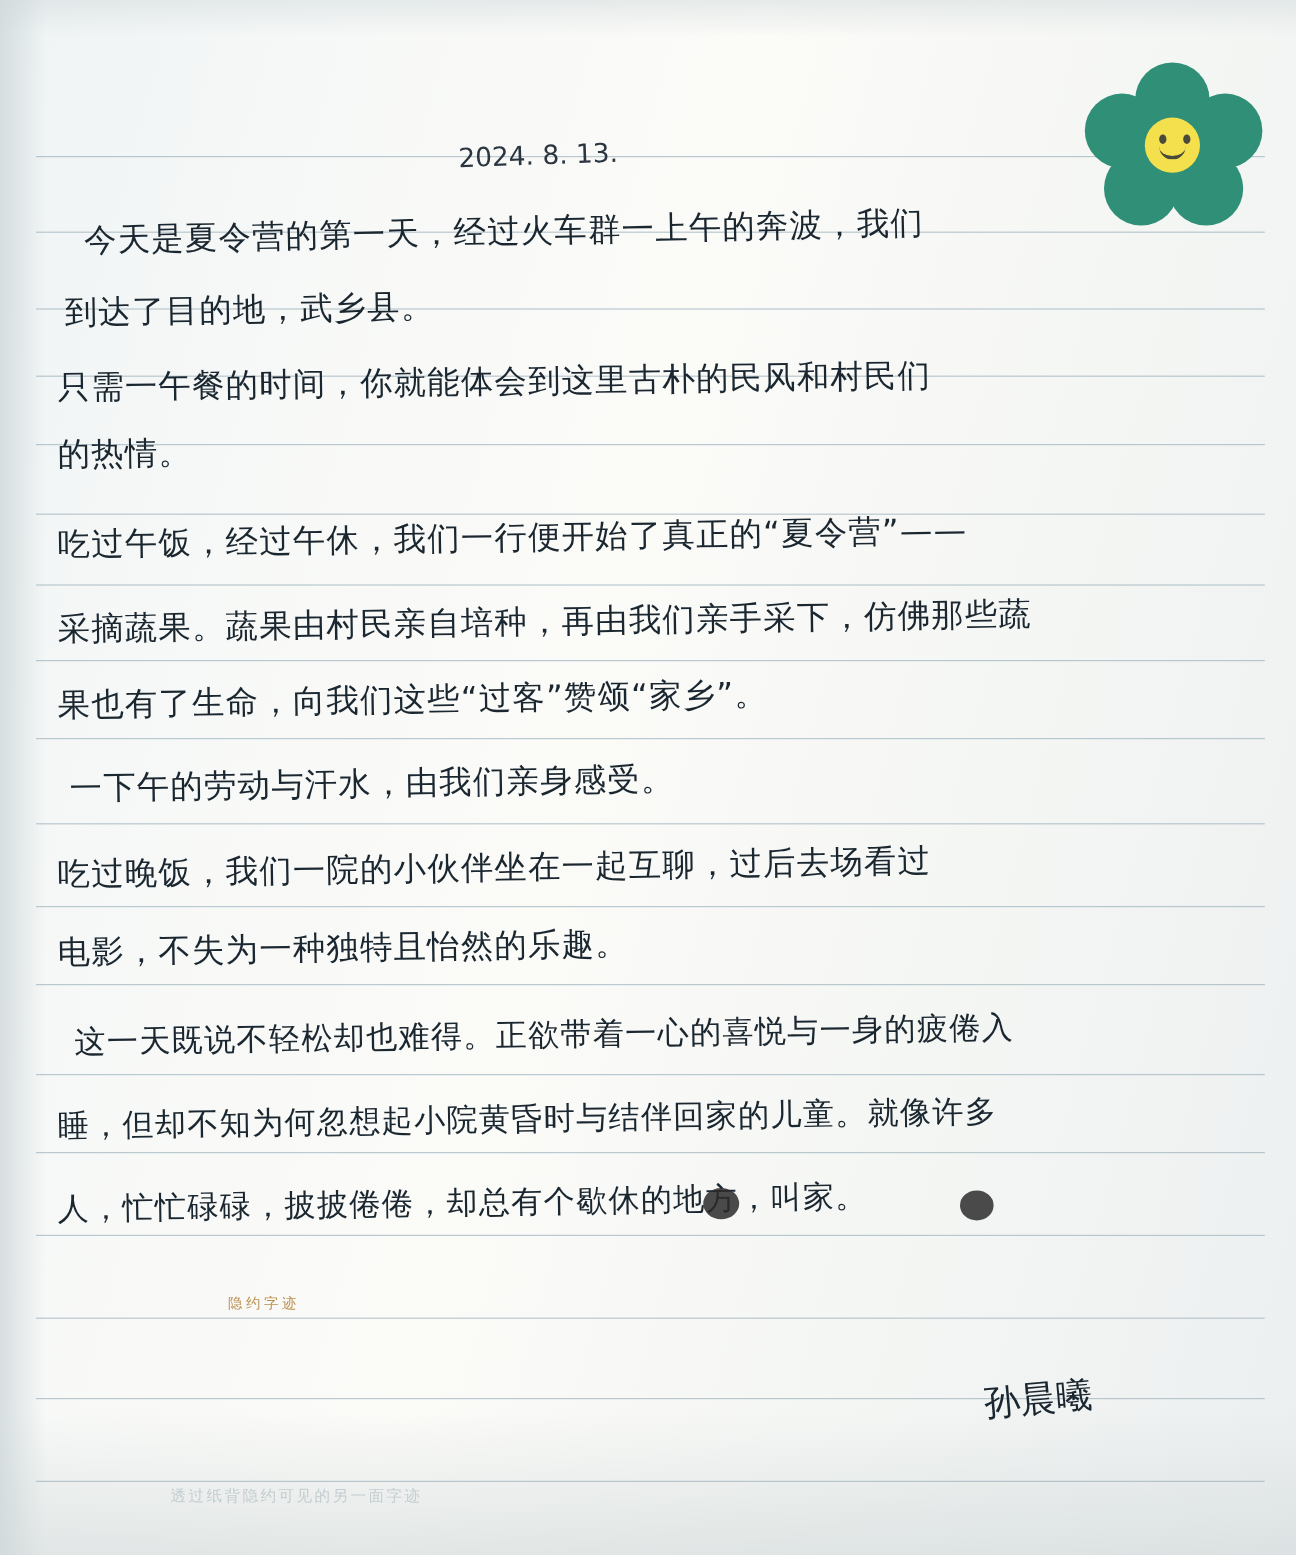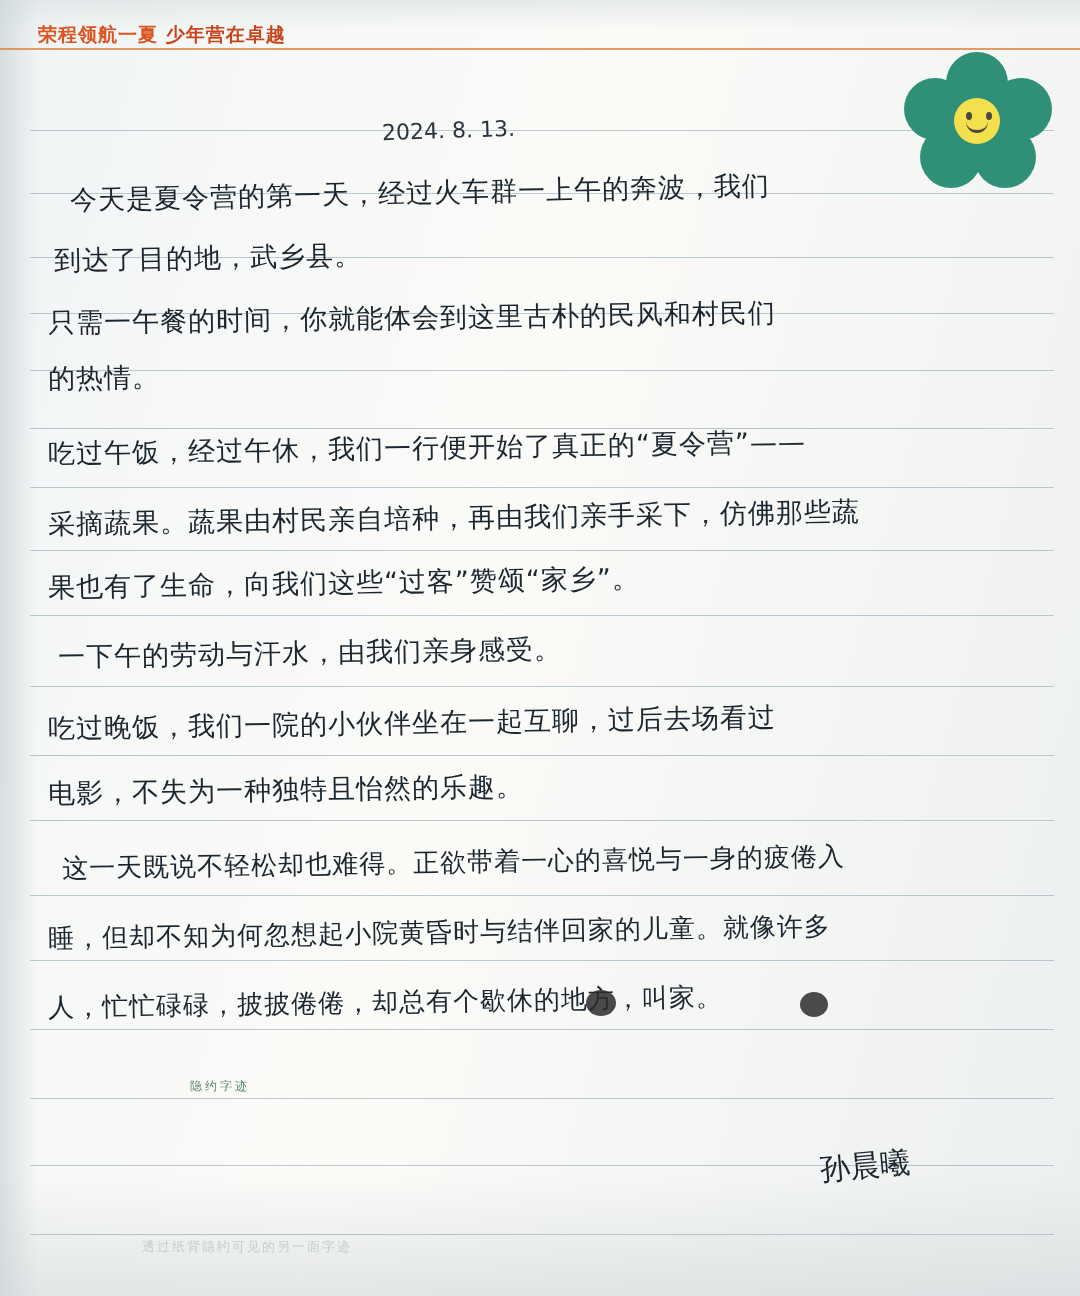--- a/index.html
+++ b/index.html
@@ -168,21 +168,21 @@
     letter-spacing: 2px;
     white-space: nowrap;
     opacity: 0.8;
     margin-left: 32px;
   }
   .ghost2 {
     position: absolute;
     left: 190px;
     top: 1078px;
     font-size: 12px;
-    color: #14532d;
+    color: #a16207;
     letter-spacing: 3px;
     white-space: nowrap;
     opacity: 0.7;
   }
   
   .blot {
     position: absolute;
     background: #2b2b2b;
     border-radius: 50%;
     opacity: 0.85;
@@ -211,27 +211,20 @@
     <div class="rule" style="top:755px;"></div>
     <div class="rule" style="top:820px;"></div>
     <div class="rule" style="top:895px;"></div>
     <div class="rule" style="top:960px;"></div>
     <div class="rule" style="top:1029px;"></div>
     <div class="rule" style="top:1098px;"></div>
     <div class="rule" style="top:1165px;"></div>
     <div class="rule" style="top:1234px;"></div>
   </div>
 
-  <div class="header-band">
-    <div class="header-rule"></div>
-    <div class="header-title">
-      <span class="part-a">荣程领航一夏</span>
-      <span class="part-b">少年营在卓越</span>
-    </div>
-  </div>
 
   <div class="flower">
     <div class="petal p1"></div>
     <div class="petal p2"></div>
     <div class="petal p3"></div>
     <div class="petal p4"></div>
     <div class="petal p5"></div>
     <div class="core"></div>
     <div class="eye eye-l"></div>
     <div class="eye eye-r"></div>

